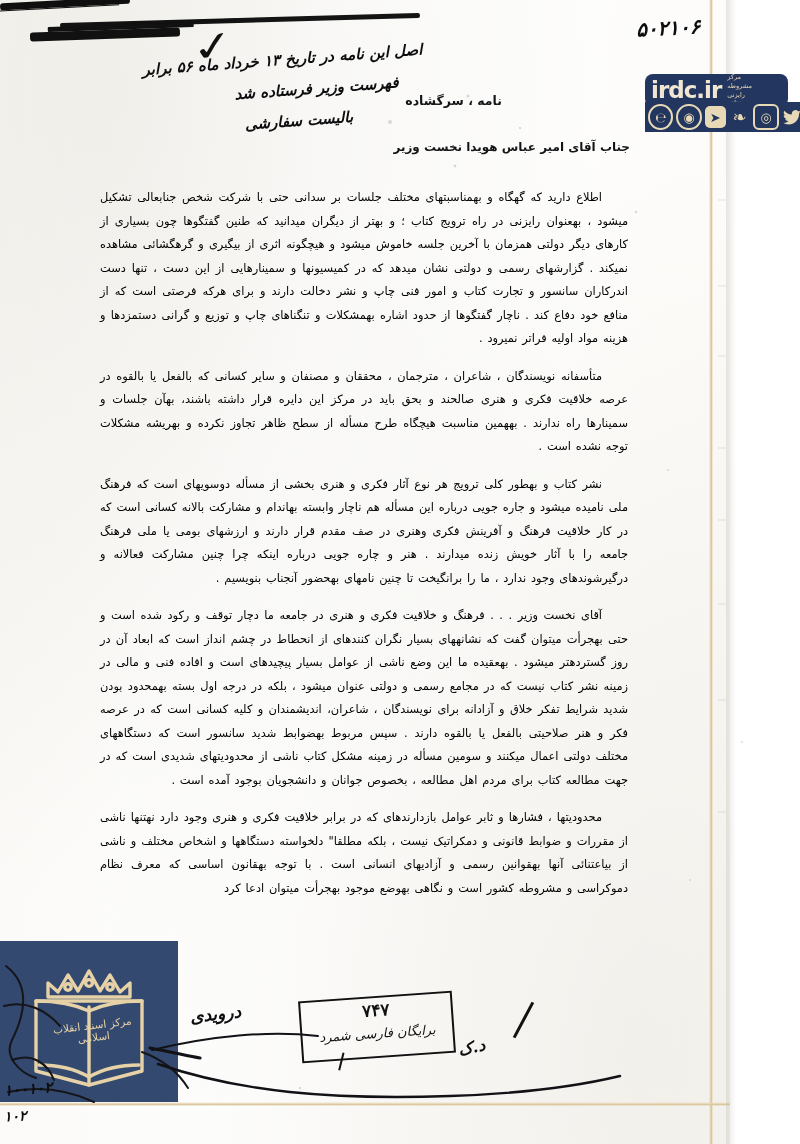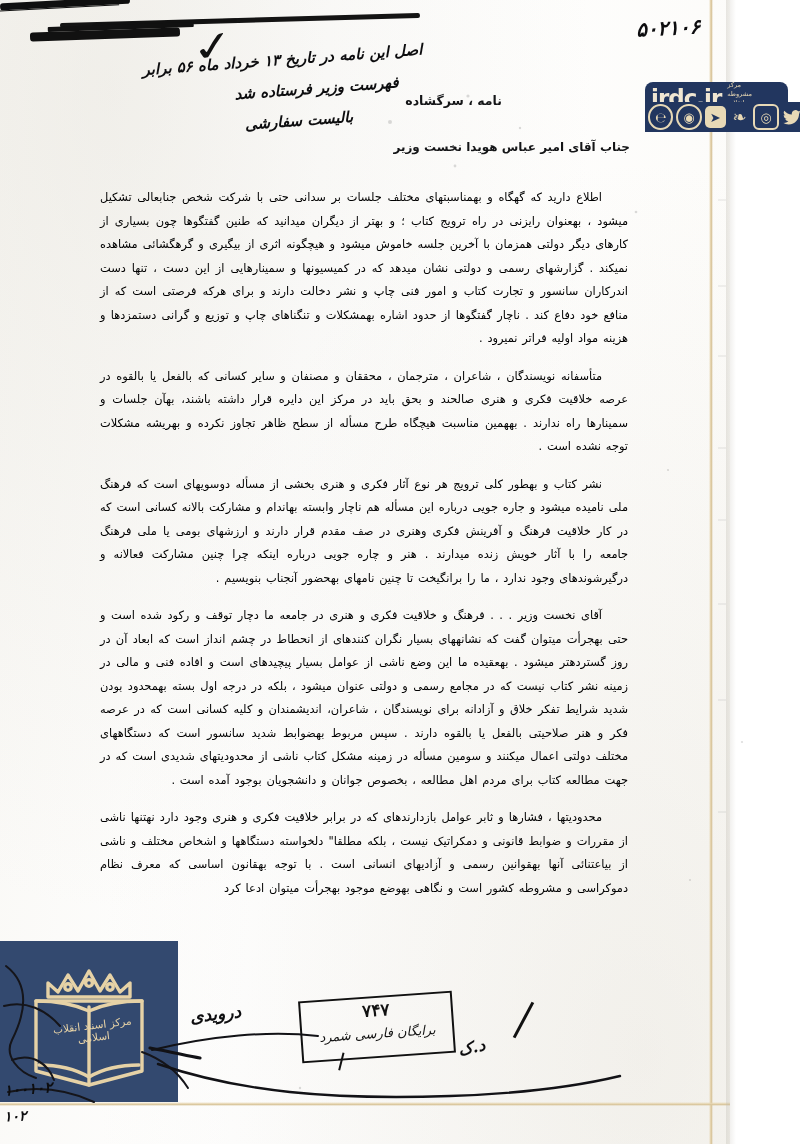--- a/index.html
+++ b/index.html
@@ -34,21 +34,21 @@
   .edge-shadow-r{
     position:absolute;left:726px;top:0;width:10px;height:1144px;
     background:linear-gradient(90deg,rgba(190,186,176,.35),rgba(255,255,255,0));
   }
 
   
   .irdc-badge{
     position:absolute;left:645px;top:66px;width:155px;height:72px;
   }
   .irdc-row1{
-    position:absolute;left:0;top:16px;width:137px;height:33px;
+    position:absolute;left:0;top:8px;width:137px;height:33px;
     background:#22365f;display:flex;align-items:center;padding-left:6px;gap:6px;border-radius:8px;
   }
   .irdc-wordmark{
     color:#f0e6d2;font-weight:bold;font-size:23px;letter-spacing:-1px;
     font-family:"DejaVu Sans","Liberation Sans",sans-serif;line-height:1;
   }
   .irdc-fa{
     color:#e7d7b4;font-size:6.5px;line-height:1.35;text-align:left;
     direction:rtl;font-family:"DejaVu Sans",sans-serif;
   }
@@ -224,21 +224,21 @@
     <div>فهرست وزیر فرستاده شد</div>
     <div>بالیست سفارشی</div>
   </div>
 
   <div class="irdc-badge">
     <div class="irdc-row1">
       <span class="irdc-wordmark">irdc.ir</span>
       <span class="irdc-fa">
         <div>مرکز</div>
         <div>مشروطه</div>
-        <div>انقلاب</div>
+        <div>رایزنی</div>
         <div>مختلف</div>
       </span>
     </div>
     <div class="irdc-row2">
       <span class="soc circ">℮</span>
       <span class="soc circ">◉</span>
       <span class="soc filled">➤</span>
       <span class="soc plain">❧</span>
       <span class="soc outline">◎</span>
       <span class="soc plain">

